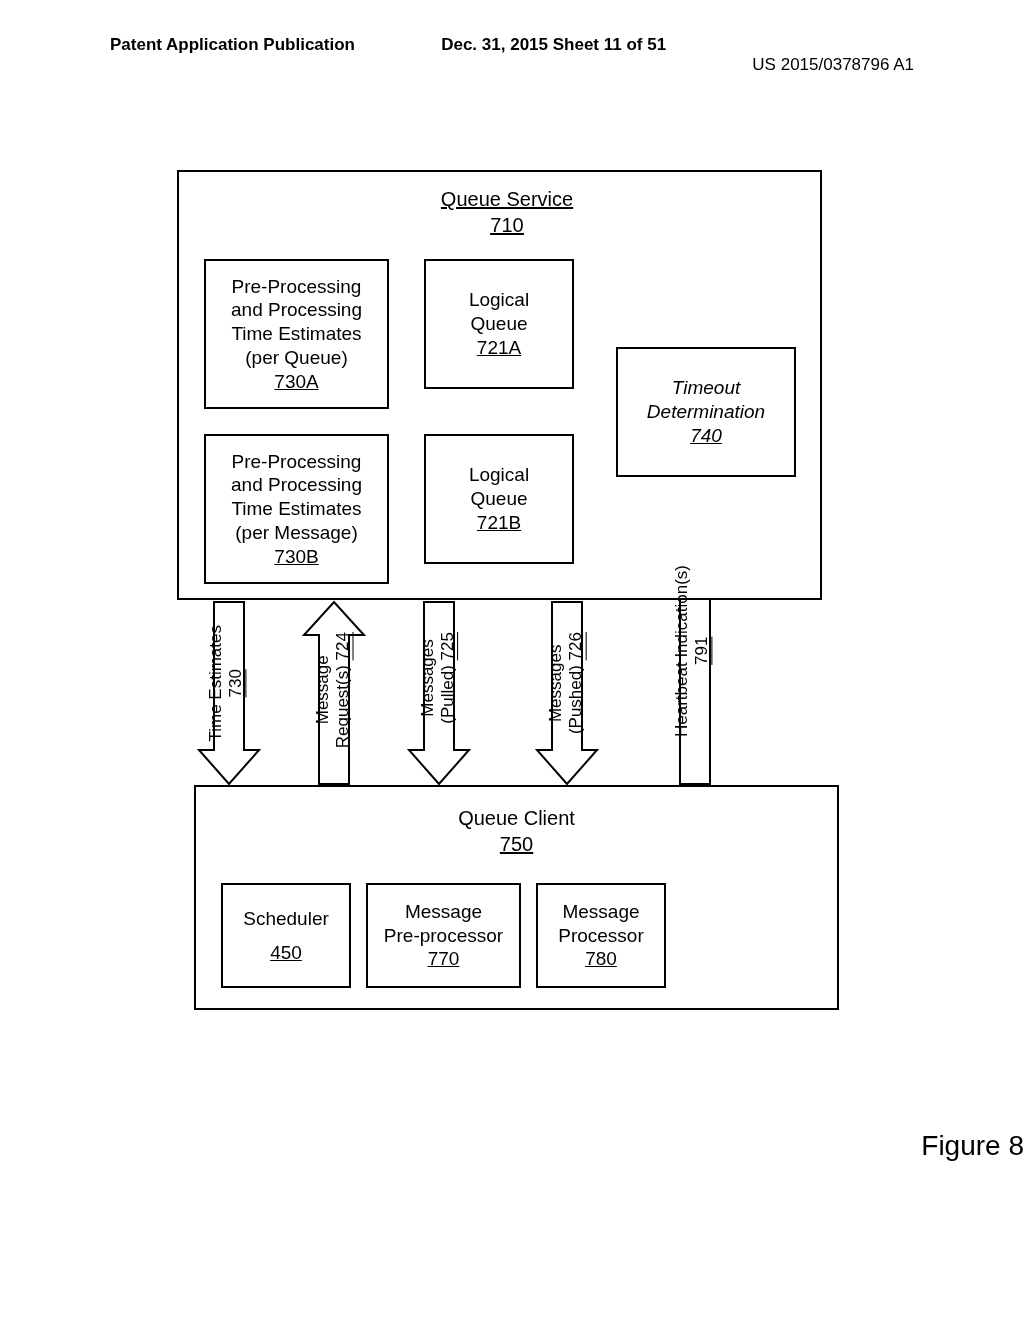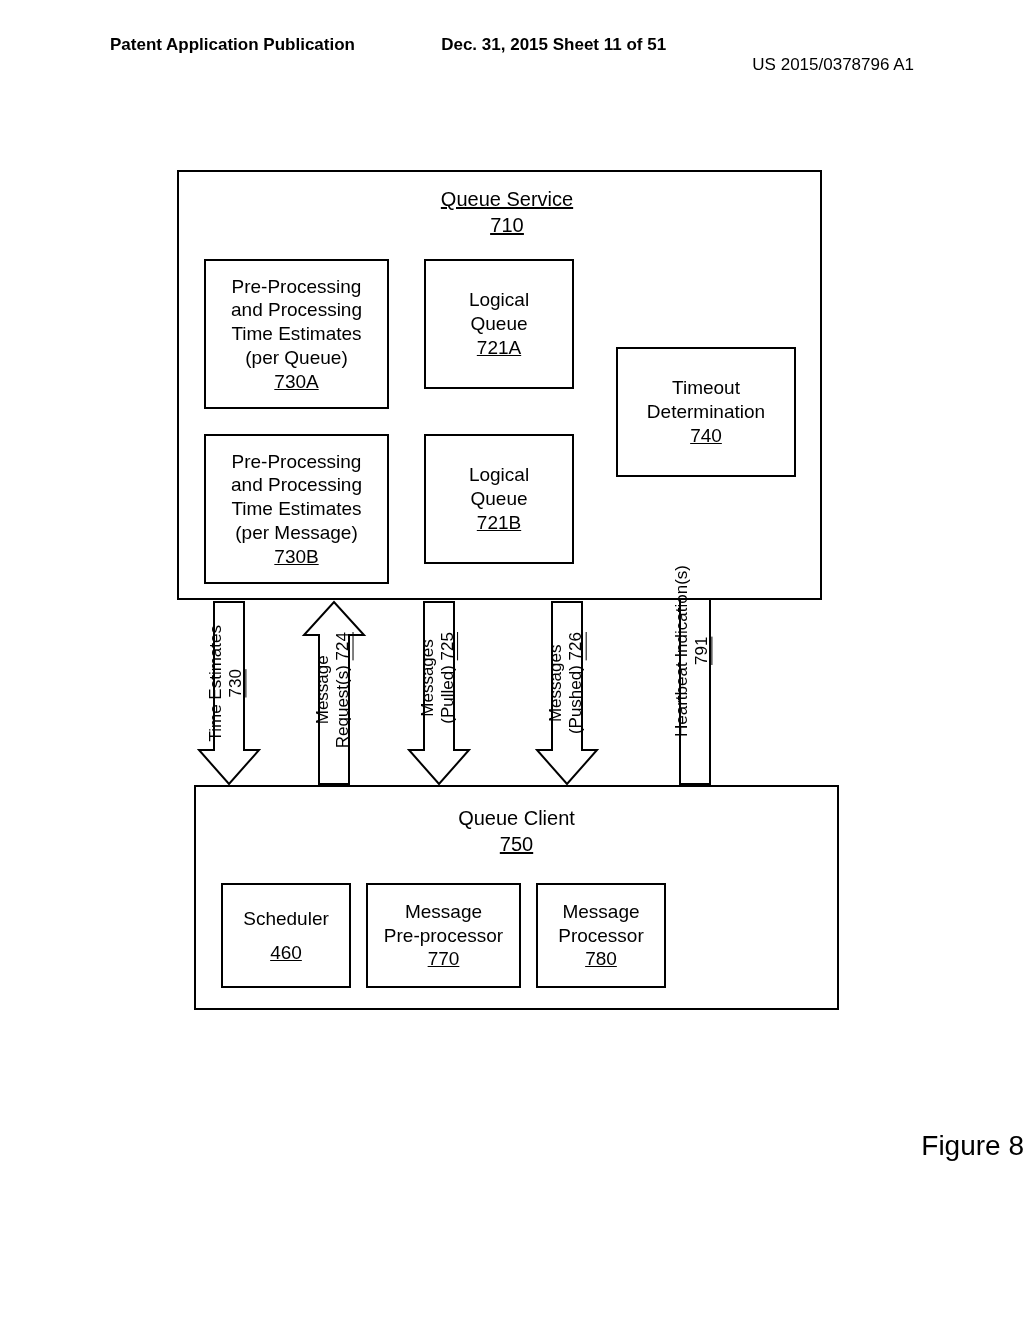--- a/index.html
+++ b/index.html
@@ -93,20 +93,21 @@
       top: 262px;
       left: 245px;
       width: 150px;
       height: 130px;
     }
     .timeout {
       top: 175px;
       left: 437px;
       width: 180px;
       height: 130px;
+      font-style: italic;
     }
     .queue-client {
       position: absolute;
       top: 615px;
       left: 0;
       width: 645px;
       height: 225px;
       border: 2px solid black;
       margin-left: 17px;
     }
@@ -272,21 +273,21 @@
   </div>
 
   <div class="queue-client">
     <div class="queue-client-title">
       <span>Queue Client</span><br>
       <span class="underline">750</span>
     </div>
 
     <div class="box scheduler">
       <span>Scheduler</span>
-      <span class="underline">460</span>
+      <span class="underline">450</span>
     </div>
 
     <div class="box preprocessor">
       <span>Message</span>
       <span>Pre-processor</span>
       <span class="underline">770</span>
     </div>
 
     <div class="box processor">
       <span>Message</span>

